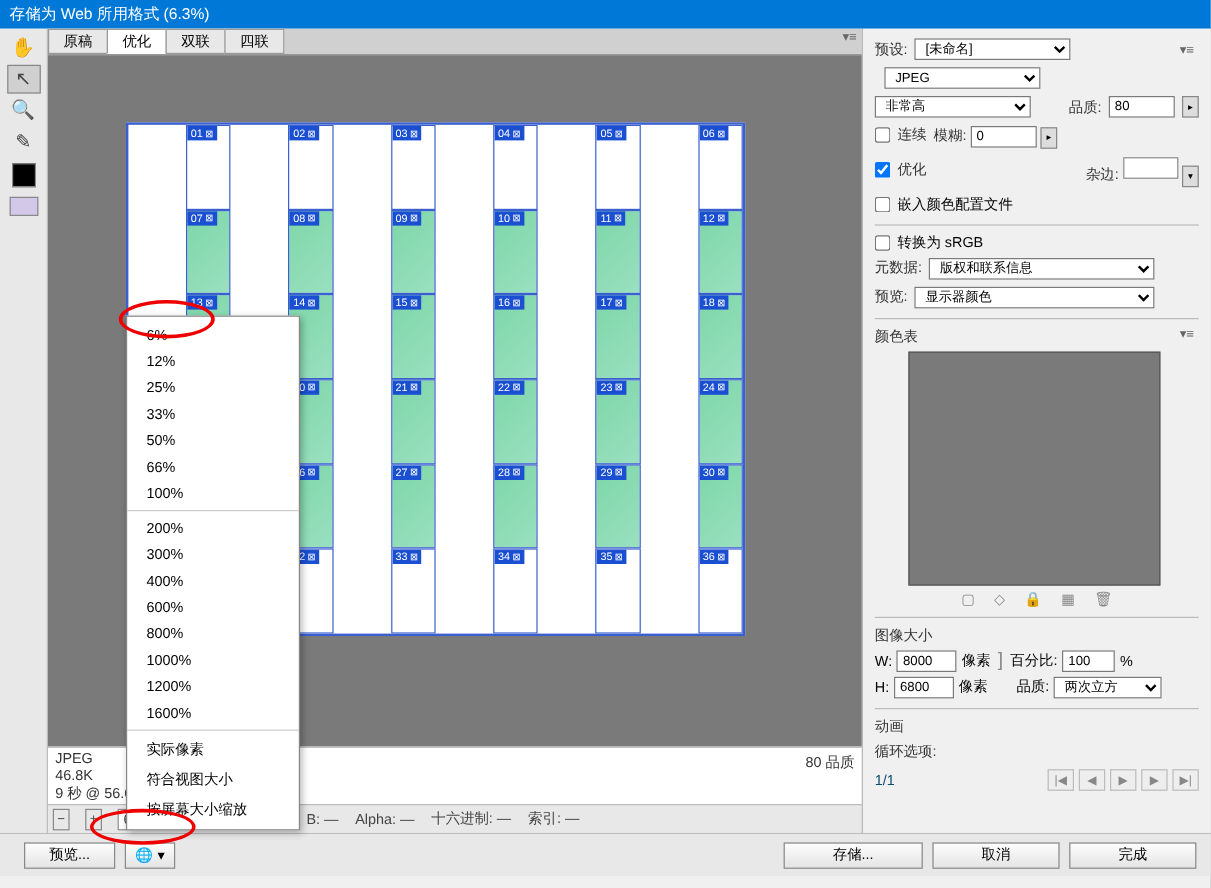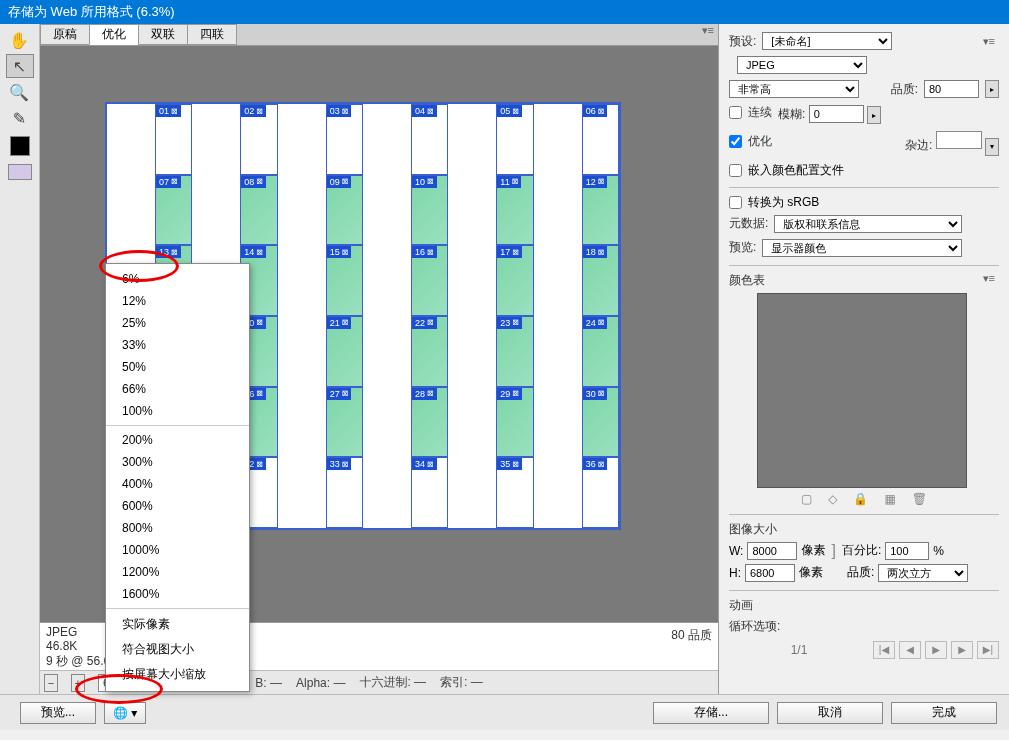--- a/index.html
+++ b/index.html
@@ -304,21 +304,21 @@
         <select style="width:90px"><option>两次立方</option></select>
       </div>
     </div>
 
     <div class="sect">
       <div class="ct-title">动画</div>
       <div class="row">
           <label>循环选项:</label>
         </div>
       <div class="anim-ctrl">
-        <span style="flex:1;text-align:center;color:#737373">1/1</span>
+        <span style="flex:1;text-align:left;color:#0c4a6e">1/1</span>
         <span class="pbtn">|◀</span>
         <span class="pbtn">◀</span>
         <span class="pbtn">▶</span>
         <span class="pbtn">▶</span>
         <span class="pbtn">▶|</span>
       </div>
     </div>
   </div>
 </div>
 

